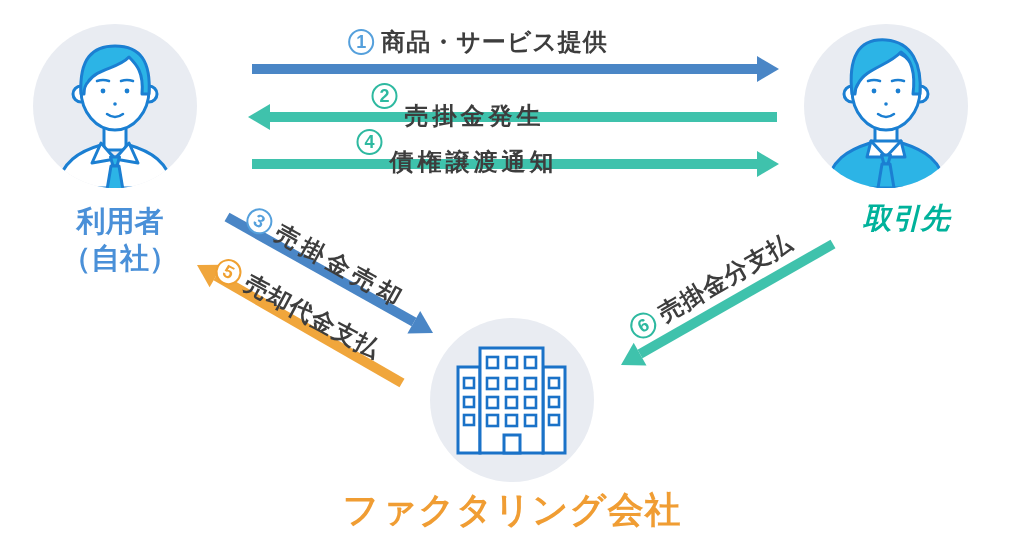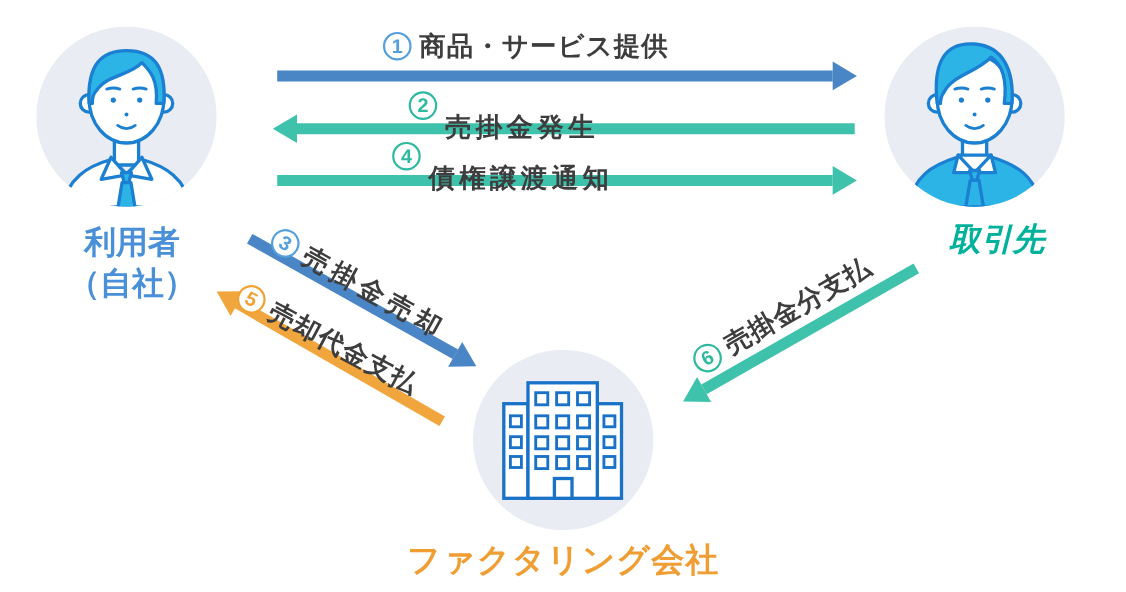--- a/index.html
+++ b/index.html
@@ -27,21 +27,21 @@
   .num.teal{border:2.5px solid var(--number-teal);color:var(--number-teal);}
   .num.orange{border:2.5px solid var(--number-orange);color:var(--number-orange);}
   .txt{font-size:24px;font-weight:bold;color:var(--text-dark);}
   .ls1{letter-spacing:1px;}
   .ls4{letter-spacing:4px;margin-top:40px;}
   .ls5{letter-spacing:5px;}
   .actor-label{position:absolute;transform:translateX(-50%);text-align:center;
        font-size:29px;font-weight:bold;line-height:37px;white-space:nowrap;}
   .actor-label.user{color:var(--label-user-blue);}
   .actor-label.partner{color:var(--label-partner-teal);}
-  .actor-label.factoring{color:var(--label-factoring-orange);font-size:30px;letter-spacing:1px;}
+  .actor-label.factoring{color:var(--label-factoring-orange);font-size:36px;letter-spacing:1px;}
   
   .stroke-blue{stroke:var(--arrow-blue);}   .fill-blue{fill:var(--arrow-blue);}
   .stroke-teal{stroke:var(--arrow-teal);}   .fill-teal{fill:var(--arrow-teal);}
   .fill-orange-a{fill:var(--arrow-orange);} .stroke-orange-a{stroke:var(--arrow-orange);}
   .p-line{stroke:var(--illustration-line-blue);fill:#fff;stroke-width:3;stroke-linejoin:round;stroke-linecap:round;}
   .p-cyan{fill:var(--illustration-cyan);stroke:var(--illustration-line-blue);stroke-width:3;stroke-linejoin:round;}
   .p-dot{fill:var(--illustration-line-blue);stroke:none;}
   .p-feat{stroke:var(--illustration-line-blue);fill:none;stroke-width:2.5;stroke-linecap:round;}
   .bg-circle{fill:var(--circle-bg);}
   .b-line{stroke:var(--building-blue);fill:#fff;stroke-width:3;stroke-linejoin:miter;}

